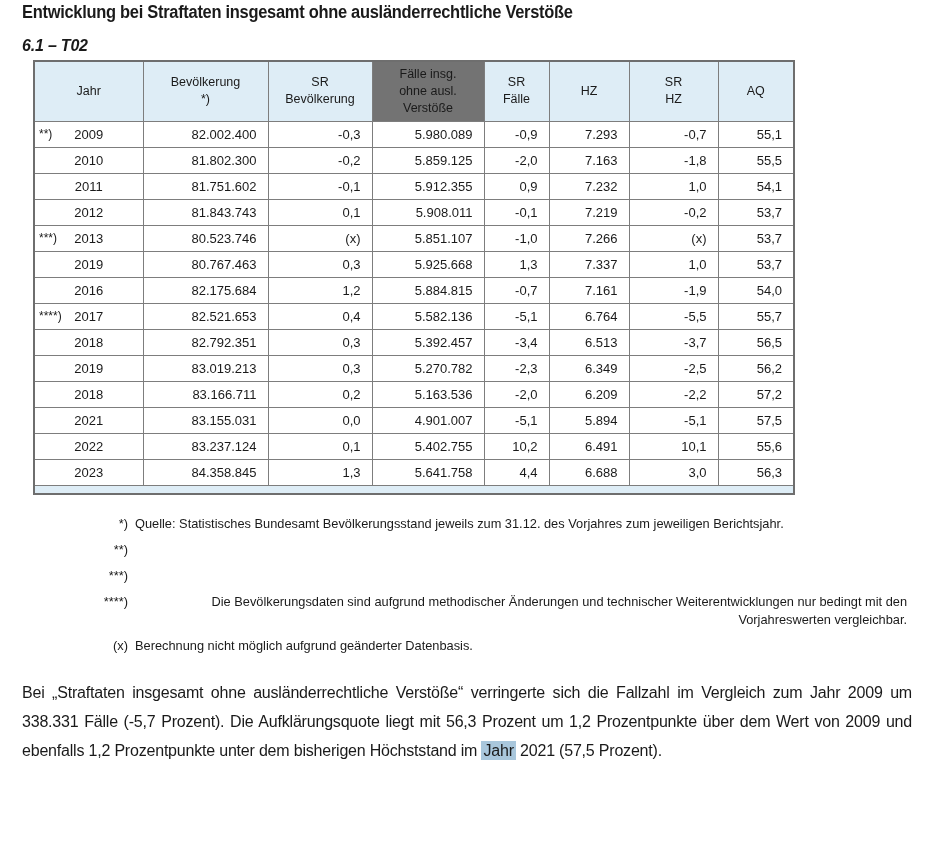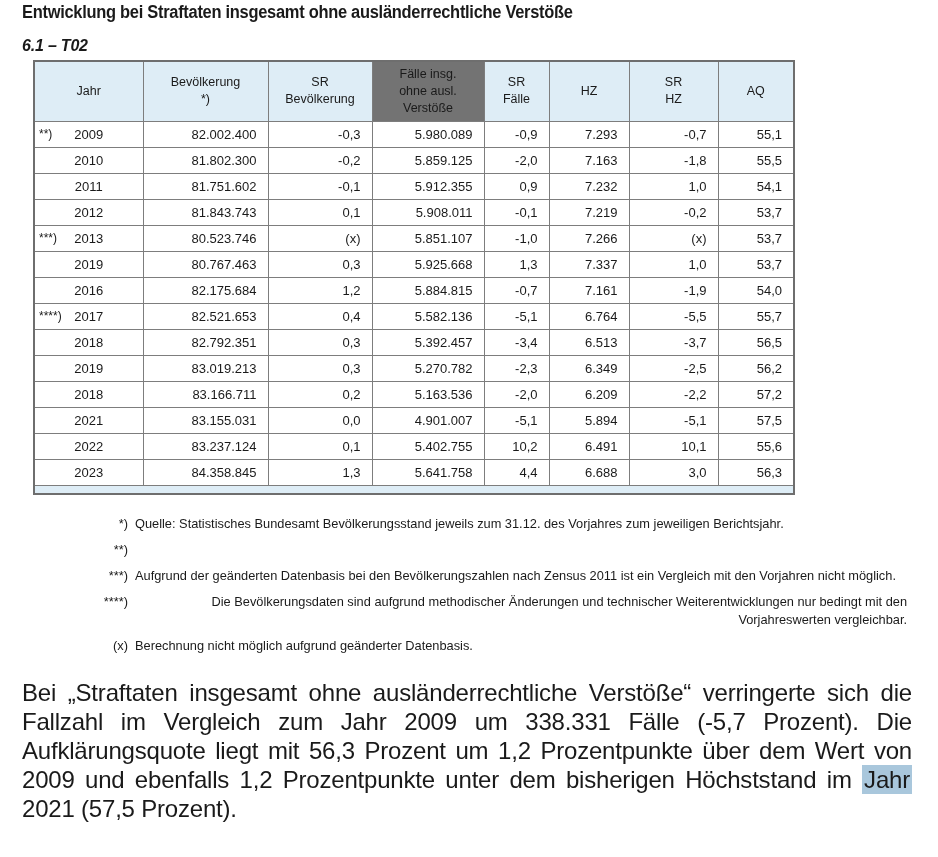--- a/index.html
+++ b/index.html
@@ -87,21 +87,21 @@
     flex: none;
     width: 113px;
     text-align: right;
     padding-right: 7px;
   }
   .fn-text { max-width: 772px; text-align: right; }
 
   .summary {
     margin: 24px 0 0 0;
     width: 890px;
-    font-size: 24px;
+    font-size: 16px;
     line-height: 29px;
     letter-spacing: -0.2px;
     text-align: justify;
     hyphens: auto;
   }
   .highlight { padding: 1px 2px; }
 </style>
 </head>
 <body>
 
@@ -350,21 +350,20 @@
       <span class="fn-marker">*)</span>
       <span class="fn-text">Quelle: Statistisches Bundesamt Bevölkerungsstand jeweils zum 31.12. des Vorjahres zum jeweiligen Berichtsjahr.</span>
     </div>
 
     <div class="footnote">
       <span class="fn-marker">**)</span>
     </div>
 
     <div class="footnote">
       <span class="fn-marker">***)</span>
-      <span class="fn-text">Aufgrund der geänderten Datenbasis bei den Bevölkerungszahlen nach Zensus 2011 ist ein Vergleich mit den Vorjahren nicht möglich.</span>
     </div>
 
     <div class="footnote">
       <span class="fn-marker">****)</span>
       <span class="fn-text">Die Bevölkerungsdaten sind aufgrund methodischer Änderungen und technischer Weiterentwicklungen nur bedingt mit den Vorjahreswerten vergleichbar.</span>
     </div>
 
     <div class="footnote">
       <span class="fn-marker">(x)</span>
       <span class="fn-text">Berechnung nicht möglich aufgrund geänderter Datenbasis.</span>

